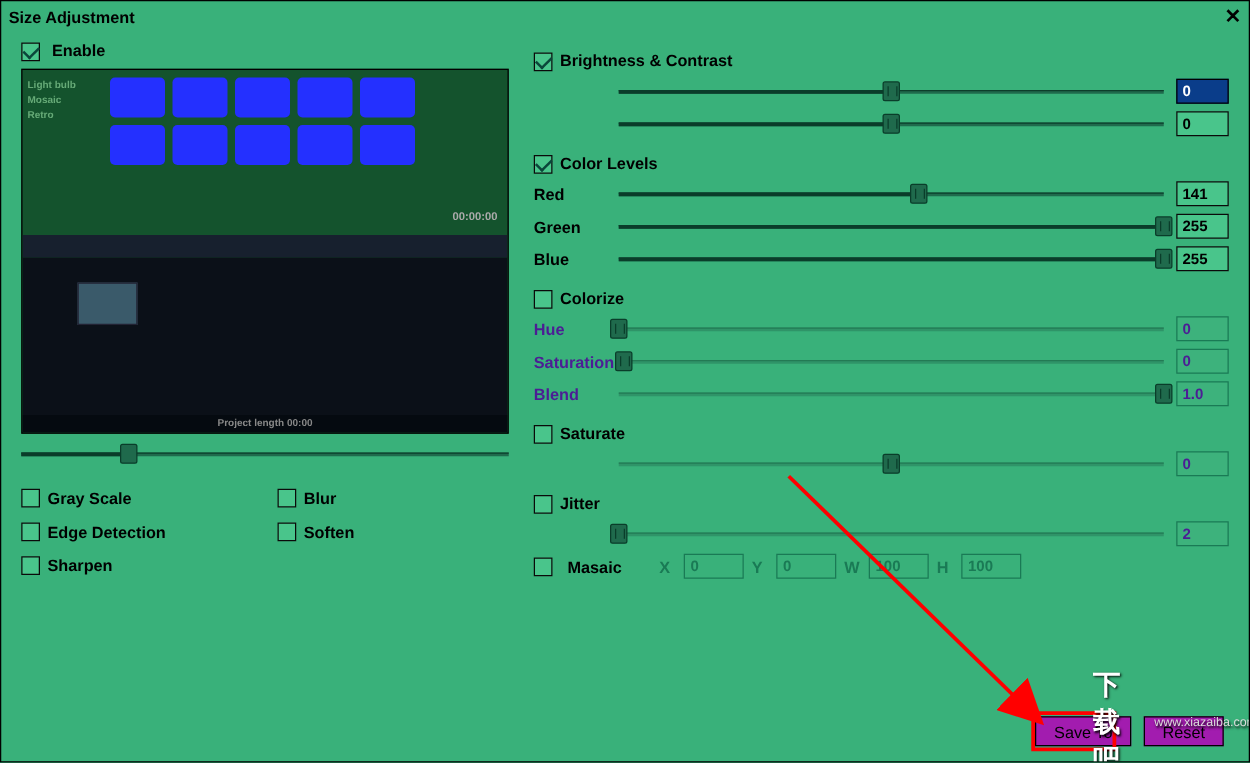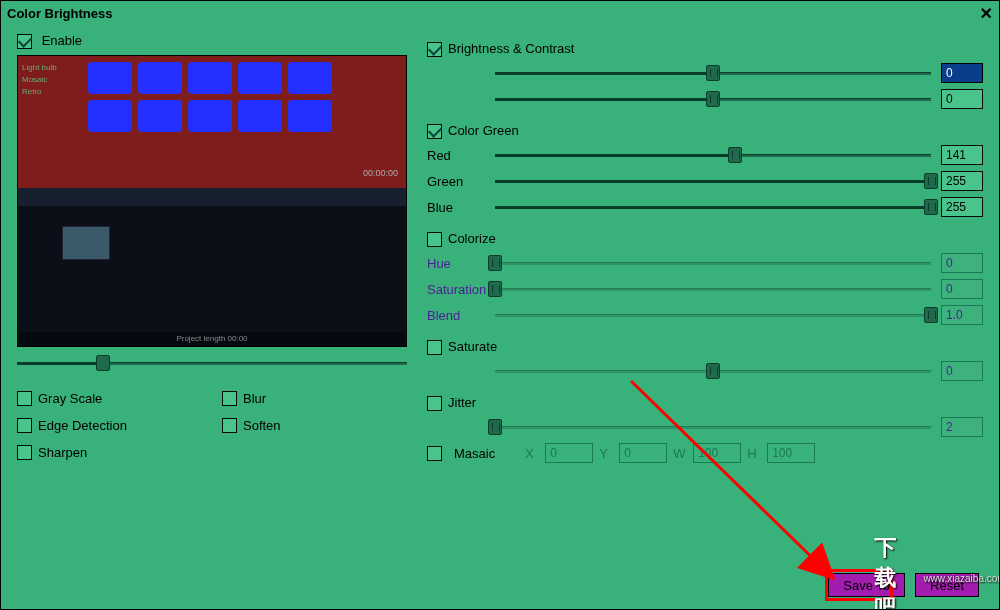--- a/index.html
+++ b/index.html
@@ -1,37 +1,37 @@
 <!DOCTYPE html>
 <html><head>
 <meta charset="utf-8">
 <style>
 * { box-sizing: border-box; margin: 0; padding: 0; }
 body { width: 1000px; height: 610px; background: #39b17a; font-family: Arial, sans-serif; font-size: 13px; color: #000; position: relative; overflow: hidden; border: 1px solid #000; }
 .titlebar { height: 24px; display: flex; align-items: center; padding: 0 6px; font-weight: bold; font-size: 13px; }
 .titlebar .close { margin-left: auto; font-weight: bold; font-size: 16px; cursor: pointer; }
-.content { display: flex; padding: 0 16px; gap: 20px; }
+.content { display: flex; padding: 0 16px; gap: 20px; font-weight: bold; }
 .left { width: 390px; }
 .right { flex: 1; padding-top: 8px; }
 .chk { width: 15px; height: 15px; border: 1px solid #0a0a0a; background: #49c58b; display: inline-flex; align-items: center; justify-content: center; vertical-align: middle; margin-right: 6px; cursor: pointer; }
 .chk.checked::after { content: ""; width: 10px; height: 6px; border-left: 2px solid #0a463a; border-bottom: 2px solid #0a463a; transform: rotate(-45deg) translate(1px,-1px); }
 .row { display: flex; align-items: center; margin-bottom: 6px; }
 .row .label { min-width: 60px; margin-right: 8px; color: #000; }
 .row.dim .label, .row.dim .numbox { color: #4c1d95; border-color: #1a7a55; }
 .section-head { margin: 8px 0 6px 0; }
 .slider { position: relative; height: 14px; flex: 1; margin-right: 10px; }
 .track { position: absolute; top: 6px; left: 0; right: 0; height: 3px; background: #1f6a4c; border-top: 1px solid #0d3e2b; }
 .fill { position: absolute; top: 6px; left: 0; height: 3px; background: #0a3d2a; }
 .thumb { position: absolute; top: -1px; width: 14px; height: 16px; background: #1f6a4c; border: 1px solid #0a3d2a; transform: translateX(-7px); border-radius: 2px; cursor: pointer; }
 .thumb::after { content:""; position:absolute; left:3px; top:3px; width:6px; height:8px; border-left:1px solid #0a3d2a; border-right:1px solid #0a3d2a; }
 .slider.dim .track { background: #2f9468; border-color: #237a54; }
 .numbox { width: 42px; height: 20px; border: 1px solid #0a0a0a; background: #49c58b; display: inline-flex; align-items: center; padding: 0 4px; font-size: 12px; }
 .numbox.sel { background: #0a3d8a; color: #fff; border-color:#000; }
 .numbox.dim { border-color:#1a7a55; color:#1a7a55; background:#3db27c; }
-.preview { width: 390px; height: 292px; background: #7f1d1d; border: 1px solid #000; margin-top: 6px; position: relative; overflow: hidden; }
+.preview { width: 390px; height: 292px; background: #14532d; border: 1px solid #000; margin-top: 6px; position: relative; overflow: hidden; }
 .preview .tiles { position: absolute; top: 6px; left: 70px; display: grid; grid-template-columns: repeat(5, 44px); grid-auto-rows: 32px; gap: 6px; }
 .preview .tile { background: #2430ff; border-radius: 4px; }
 .preview .side { position:absolute; left:4px; top:6px; color:#6a7; font-size:8px; line-height:12px; }
 .preview .tc { position:absolute; right:8px; top:112px; color:#aaa; font-size:9px; }
 .preview .bar { position:absolute; left:0; right:0; top:132px; height:18px; background:#17202e; }
 .preview .timeline { position:absolute; left:0; right:0; top:150px; bottom:0; background:#0b1018; }
 .preview .clip { position:absolute; left:44px; top:170px; width:48px; height:34px; background:#3a5a6a; border:1px solid #223; }
 .preview .foot { position:absolute; left:0; right:0; bottom:0; height:14px; background:#050a10; color:#888; font-size:8px; text-align:center; line-height:14px; }
 .pslider { position: relative; height: 16px; margin-top: 8px; width: 390px; }
 .pslider .ptrack { position:absolute; top:7px; left:0; right:0; height:3px; background:#1f6a4c; border-top:1px solid #0d3e2b; }
@@ -46,21 +46,21 @@
 .btn { height:24px; padding:0 14px; border:1px solid #000; background:#a21caf; display:flex; align-items:center; cursor:pointer; font-size:13px; }
 .reset-hi { position:absolute; border:3px solid #f00; width:68px; height:32px; right:106px; bottom:8px; pointer-events:none; }
 .arrow { position:absolute; pointer-events:none; }
 .watermark { position:absolute; right:0; bottom:4px; width:118px; height:54px; color:#fff; font-weight:bold; font-size:22px; text-shadow:1px 1px 2px #000; display:flex; flex-direction:row; align-items:center; justify-content:center; pointer-events:none;gap:27px; }
 .watermark .sub { font-size:10px; font-weight:normal; color:#ddd; }
 </style>
 </head>
 <body>
 
 <div class="titlebar">
-  <span>Color Brightness</span>
+  <span>Size Adjustment</span>
   <span class="close">✕</span>
 </div>
 
 <div class="content">
   <div class="left">
     <div class="section-head">
       <span class="chk checked"></span>
       <span>Enable</span>
     </div>
 
@@ -132,21 +132,21 @@
     <div class="row">
       <div class="label"></div>
       <div class="slider">
           <div class="track"></div>
           <div class="fill" style="width: 50%;"></div>
           <div class="thumb" style="left: 50%;"></div>
         </div>
       <div class="numbox">0</div>
     </div>
 
-    <div class="section-head" style="margin-top:14px"><span class="chk checked"></span><span>Color Green</span></div>
+    <div class="section-head" style="margin-top:14px"><span class="chk checked"></span><span>Color Levels</span></div>
     <div class="row">
         <div class="label">Red</div>
         <div class="slider">
           <div class="track"></div>
           <div class="fill" style="width: 55%;"></div>
           <div class="thumb" style="left: 55%;"></div>
         </div>
         <div class="numbox">141</div>
       </div>
     <div class="row">

